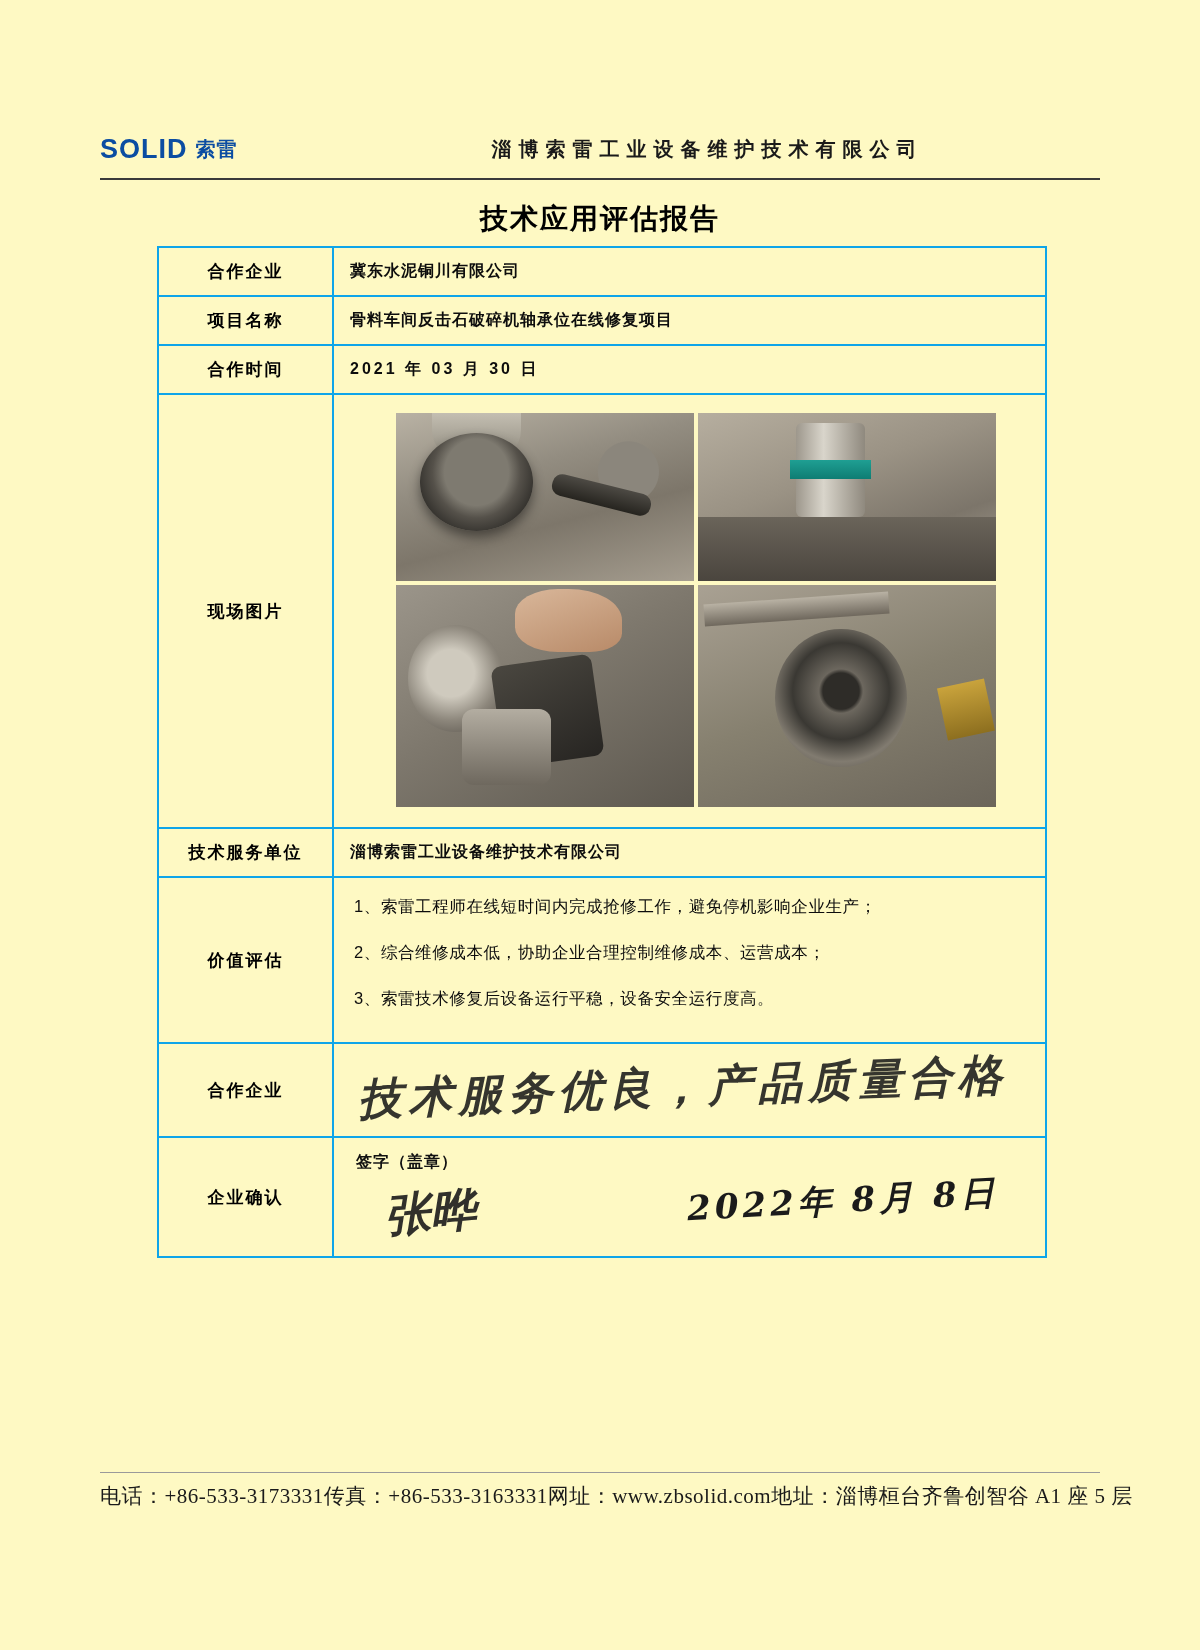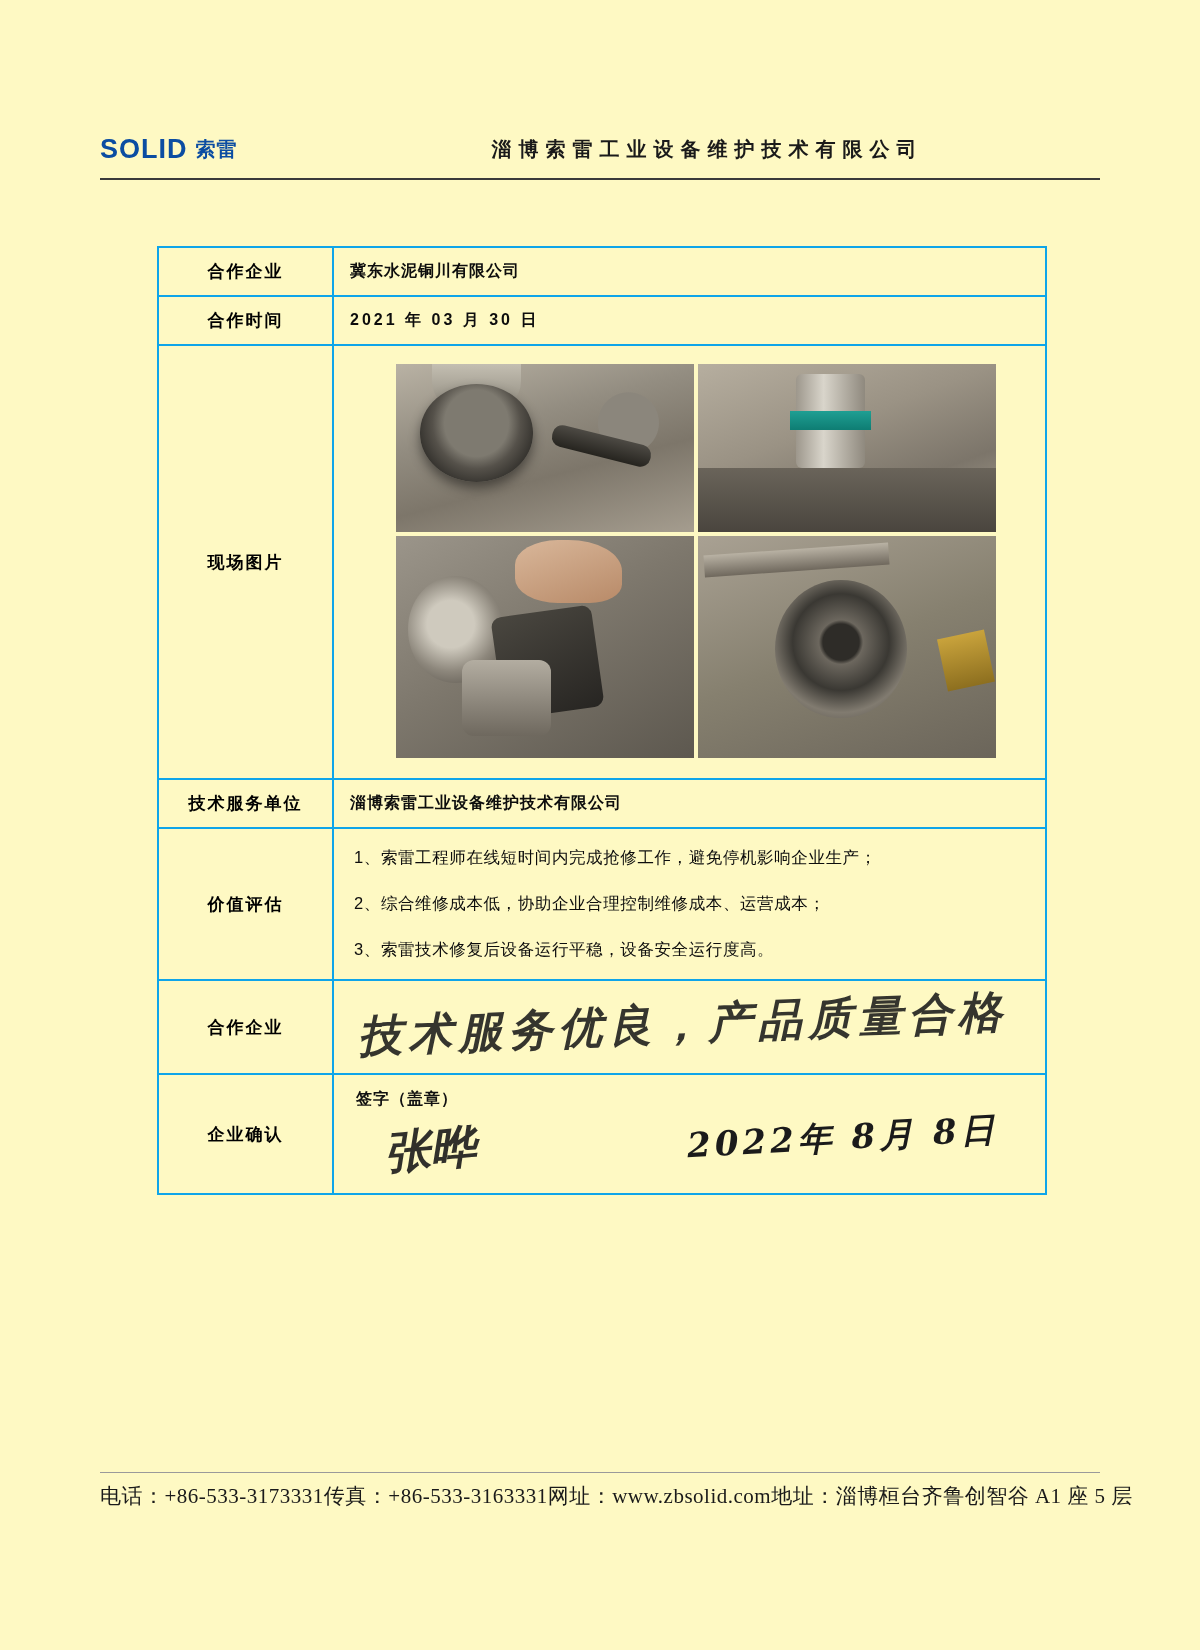--- a/index.html
+++ b/index.html
@@ -222,21 +222,21 @@
 
   
   .value-list { padding: 18px 16px 18px 20px; }
   .value-item {
     font-weight: normal;
     font-size: 16.5px;
     letter-spacing: 0.6px;
     color: #0d0d0d;
     margin: 0 0 24px 0;
   }
-  .value-item:last-child { margin-bottom: 0; }
+  .value-item:last-child { margin-bottom: 14px; }
 
   
   .handwrite-cell {
     height: 92px;
     position: relative;
     padding: 0;
   }
   .handwriting {
     font-family: "DejaVu Serif", serif;
     font-style: italic;
@@ -321,26 +321,31 @@
 
   <div class="header">
     <div class="logo-block">
       <span class="logo-solid">SOLID</span>
       <span class="logo-cn">索雷</span>
     </div>
     <div class="company-line">淄博索雷工业设备维护技术有限公司</div>
   </div>
   <div class="header-rule"></div>
 
+  <div class="doc-title">技术应用评估报告</div>
 
   <table class="main-table">
     <tbody>
       <tr>
         <td class="label">合作企业</td>
         <td class="value">冀东水泥铜川有限公司</td>
+      </tr>
+      <tr>
+        <td class="label">项目名称</td>
+        <td class="value">骨料车间反击石破碎机轴承位在线修复项目</td>
       </tr>
       <tr>
         <td class="label">合作时间</td>
         <td class="value date">2021 年 03 月 30 日</td>
       </tr>
       <tr>
         <td class="label">现场图片</td>
         <td class="photo-cell">
           <div class="photo-grid">
             <div class="photo ph1">

